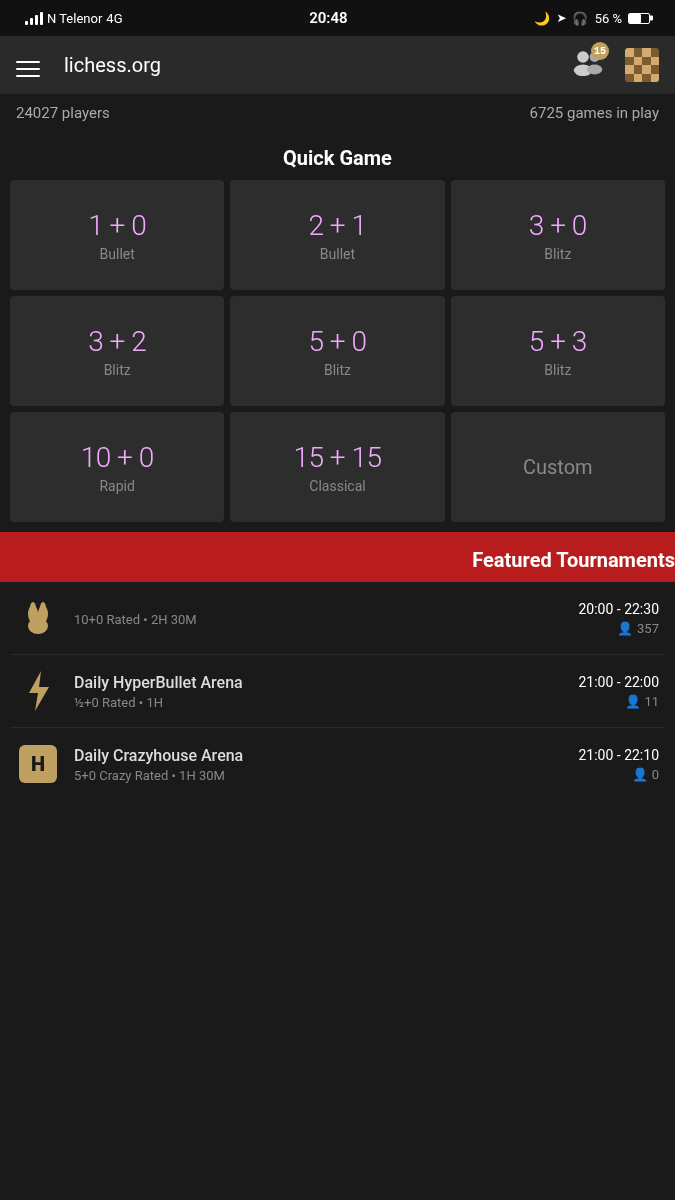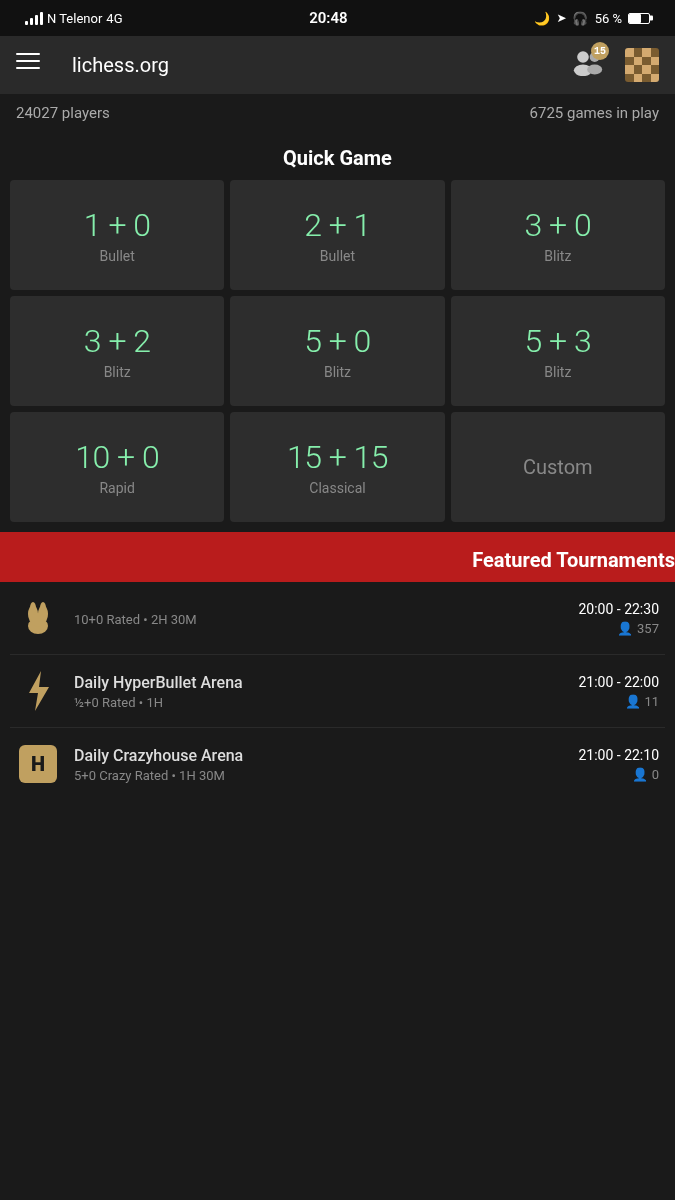--- a/index.html
+++ b/index.html
@@ -82,22 +82,22 @@
     .navbar {
       background: #2a2a2a;
       display: flex;
       align-items: center;
       justify-content: space-between;
       padding: 12px 16px;
       height: 58px;
     }
     .navbar-left {
       display: flex;
-      align-items: flex-start;
-      gap: 32px;
+      align-items: flex-end;
+      gap: 24px;
     }
     .hamburger {
       display: flex;
       flex-direction: column;
       gap: 5px;
       cursor: pointer;
     }
     .hamburger span {
       display: block;
       width: 24px;
@@ -189,22 +189,22 @@
       border-radius: 4px;
       display: flex;
       flex-direction: column;
       align-items: center;
       justify-content: center;
       padding: 24px 10px;
       cursor: pointer;
       min-height: 110px;
     }
     .game-tile-time {
-      font-size: 32px;
-      color: #86efac;
+      font-size: 28px;
+      color: #f0abfc;
       font-weight: 300;
       letter-spacing: -0.5px;
     }
     .game-tile-type {
       font-size: 14px;
       color: #888;
       margin-top: 4px;
     }
     .game-tile-custom {
       font-size: 20px;

